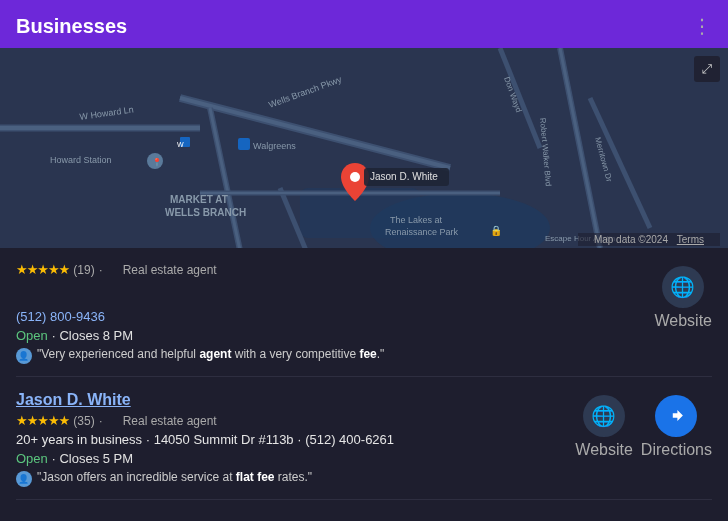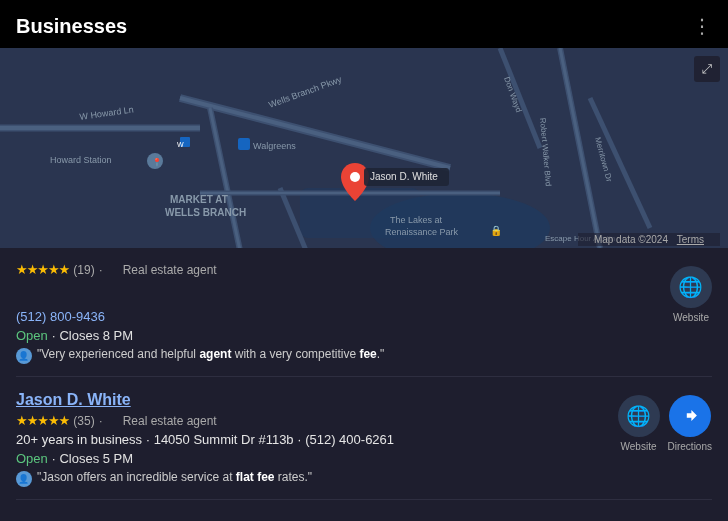--- a/index.html
+++ b/index.html
@@ -17,21 +17,21 @@
       width: 728px;
       min-height: 521px;
     }
 
     
     .header {
       display: flex;
       align-items: center;
       justify-content: space-between;
       padding: 14px 16px 10px 16px;
-      background: #000000;
+      background: #6d28d9;
     }
     .header-title {
       font-size: 20px;
       font-weight: bold;
       color: #ffffff;
     }
     .header-menu-icon {
       color: #aaaaaa;
       font-size: 20px;
       cursor: pointer;
@@ -214,21 +214,21 @@
       border-radius: 50%;
       background: #2e3a52;
       display: flex;
       align-items: center;
       justify-content: center;
       color: #8ab4f8;
       font-size: 18px;
     }
 
     .action-btn-label {
-      font-size: 10px;
+      font-size: 16px;
       color: #aaaaaa;
       text-align: center;
     }
 
     .listing-meta {
       font-size: 13px;
       color: #e5e5e5;
       margin-bottom: 4px;
     }
   </style>

